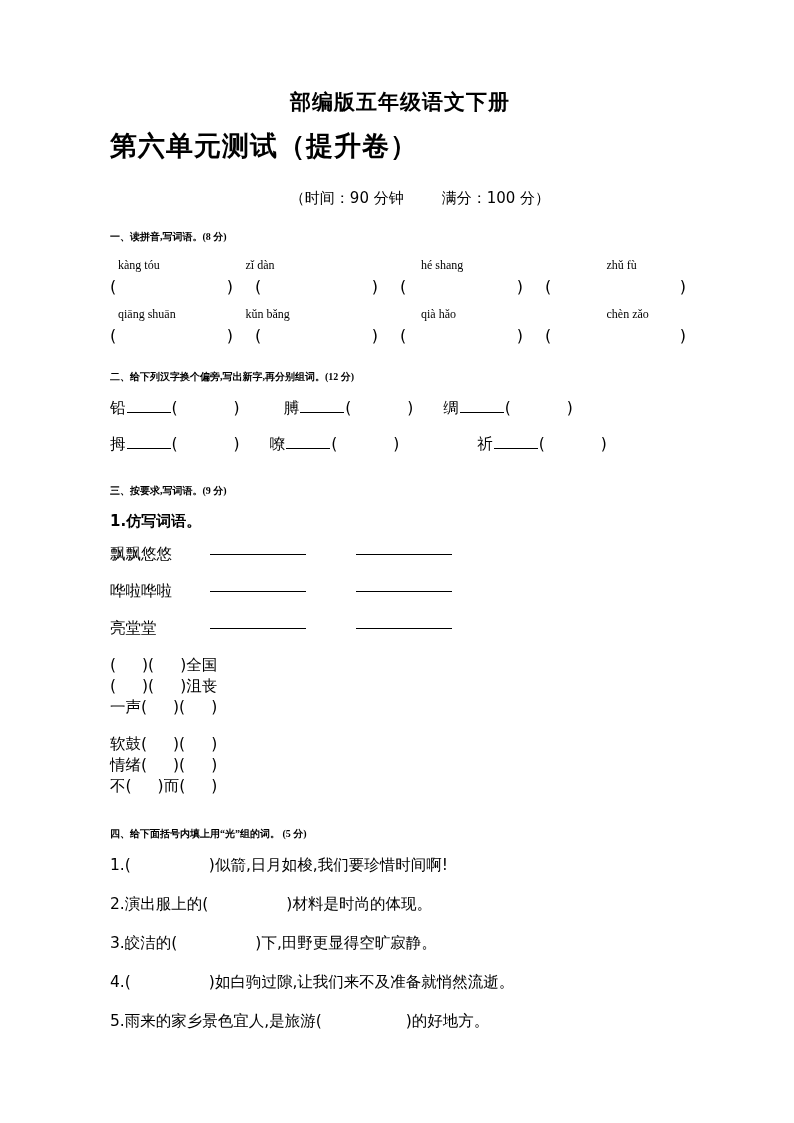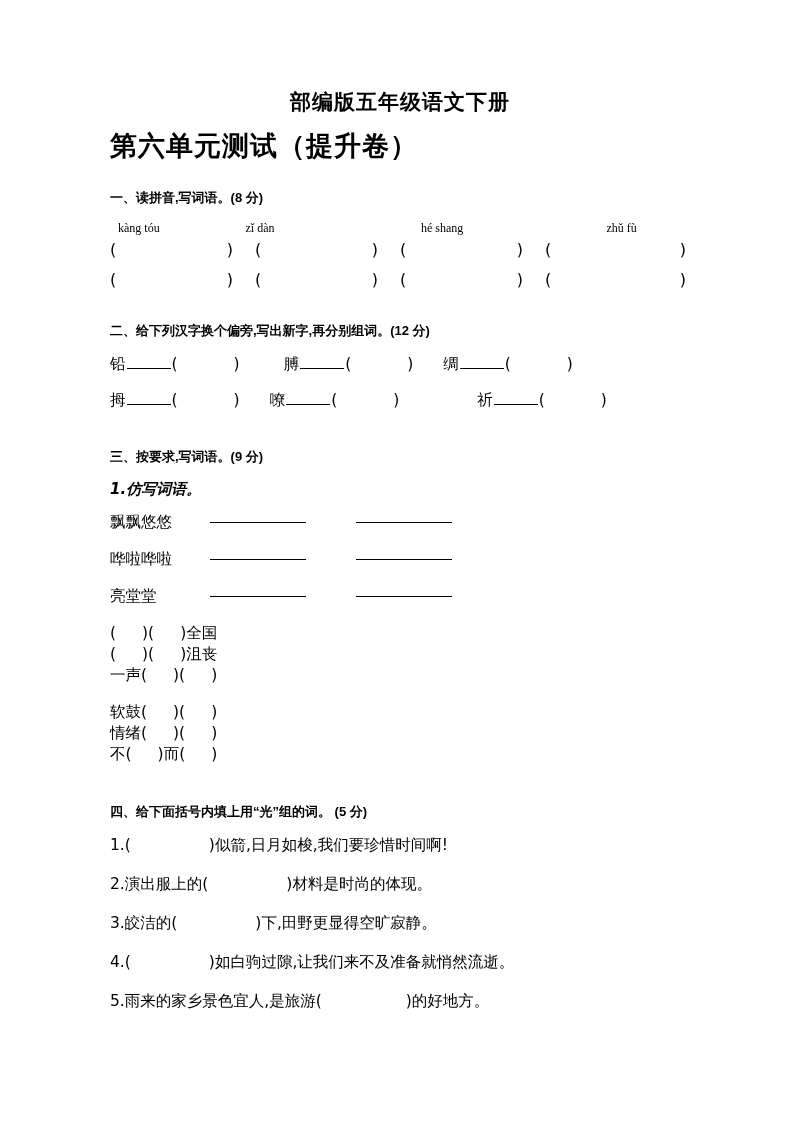--- a/index.html
+++ b/index.html
@@ -45,33 +45,32 @@
     text-align: center;
     font-size: 15px;
     margin: 0 0 22px 0;
     padding-left: 40px;
     font-family: "DejaVu Sans", "Liberation Sans", sans-serif;
   }
   .doc-subtitle .gap { display: inline-block; width: 38px; }
 
   
   .sec-head {
-    font-size: 13px;
+    font-size: 10px;
     font-weight: bold;
-    margin: 16px 0 14px 0;
-    font-family: Liberation Sans, sans-serif;
+    margin: 8px 0 14px 0;
+    font-family: Liberation Serif, serif;
     letter-spacing: 0px;
   }
 
   .sub-head {
     font-size: 15px;
     font-weight: bold;
     margin: 0 0 13px 0;
     font-family: "DejaVu Sans", "Liberation Sans", sans-serif;
-    font-style: italic;
   }
 
   
   .pin-row {
     display: flex;
     font-size: 12px;
     font-family: "Liberation Serif", "DejaVu Serif", serif;
     margin-bottom: 4px;
   }
   .pin-cell {
@@ -170,20 +169,23 @@
 
   .spacer-sm { height: 6px; }
 </style>
 </head>
 <body>
 
 <div class="page">
 
   <div class="doc-title-1">部编版五年级语文下册</div>
   <div class="doc-title-2">第六单元测试（提升卷）</div>
+  <div class="doc-subtitle">
+    <span>（时间：90 分钟</span><span class="gap"></span><span>满分：100 分）</span>
+  </div>
 
   <div class="sec-head">一、读拼音,写词语。(8 分)</div>
 
   <div class="pin-row">
     <div class="pin-cell c0">kàng  tóu</div>
     <div class="pin-cell c1">zǐ  dàn</div>
     <div class="pin-cell c2">hé shang</div>
     <div class="pin-cell c3">zhǔ  fù</div>
   </div>
   <div class="paren-row">
@@ -198,20 +200,26 @@
     <div class="paren-cell">
         <span>(</span>
         <span>)</span>
       </div>
     <div class="paren-cell wide">
         <span>(</span>
         <span>)</span>
       </div>
   </div>
 
+  <div class="pin-row">
+    <div class="pin-cell c0">qiāng shuān</div>
+    <div class="pin-cell c1">kǔn bǎng</div>
+    <div class="pin-cell c2">qià  hǎo</div>
+    <div class="pin-cell c3">chèn  zǎo</div>
+  </div>
   <div class="paren-row">
     <div class="paren-cell">
         <span>(</span>
         <span>)</span>
       </div>
     <div class="paren-cell">
         <span>(</span>
         <span>)</span>
       </div>
     <div class="paren-cell">

